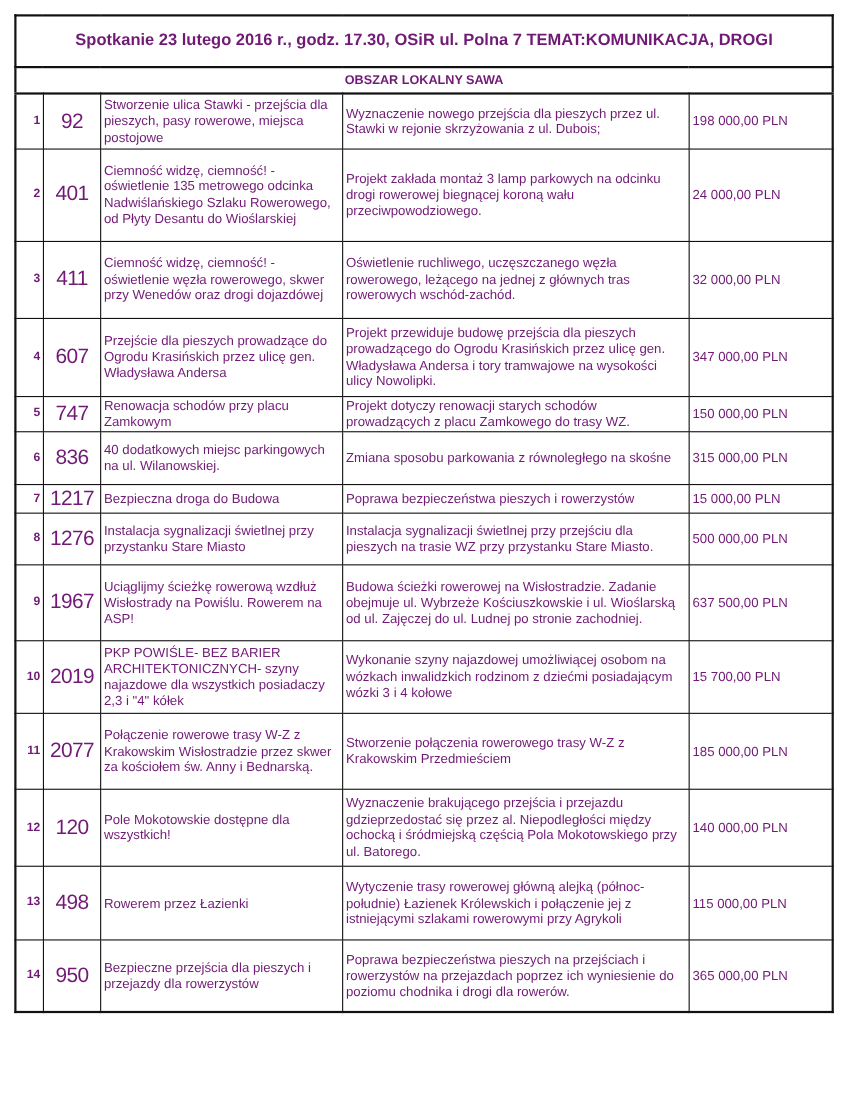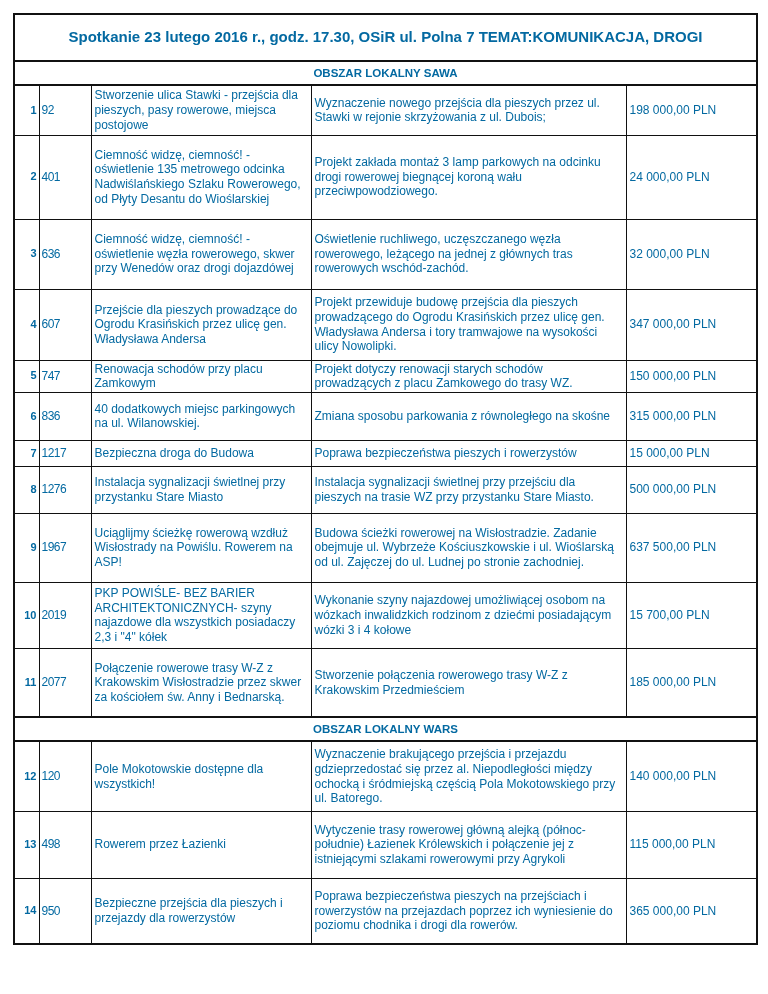--- a/index.html
+++ b/index.html
@@ -2,21 +2,21 @@
 <html><head>
 <meta charset="utf-8">
 <style>
   html, body { margin: 0; padding: 0; background: #ffffff; }
   .page {
     position: relative;
     width: 768px;
     height: 994px;
     background: #ffffff;
     font-family: "Liberation Sans", sans-serif;
-    color: #0369a1;
+    color: #701a75;
     overflow: hidden;
   }
   table.doc-table {
     position: absolute;
     left: 13px;
     top: 13px;
     width: 743px;
     border-collapse: collapse;
     table-layout: fixed;
     border: 2px solid #111111;
@@ -47,22 +47,22 @@
     height: 20px;
     padding: 1px 17px;
   }
   td.cell-no {
     text-align: right;
     font-weight: bold;
     font-size: 11px;
     padding: 1px 2px;
   }
   td.cell-id {
-    text-align: left;
-    font-size: 12px;
+    text-align: center;
+    font-size: 19px;
     padding: 1px 1px 1px 2px;
     letter-spacing: -0.5px;
   }
   td.cell-title, td.cell-desc, td.cell-cost {
     text-align: left;
   }
 </style>
 </head>
 <body>
 
@@ -91,21 +91,21 @@
         </tr>
         <tr style="height: 84px;">
           <td class="cell-no">2</td>
           <td class="cell-id">401</td>
           <td class="cell-title">Ciemność widzę, ciemność! - oświetlenie 135 metrowego odcinka Nadwiślańskiego Szlaku Rowerowego, od Płyty Desantu do Wioślarskiej</td>
           <td class="cell-desc">Projekt zakłada montaż 3 lamp parkowych na odcinku drogi rowerowej biegnącej koroną wału przeciwpowodziowego.</td>
           <td class="cell-cost">24 000,00 PLN</td>
         </tr>
         <tr style="height: 70px;">
           <td class="cell-no">3</td>
-          <td class="cell-id">636</td>
+          <td class="cell-id">411</td>
           <td class="cell-title">Ciemność widzę, ciemność! - oświetlenie węzła rowerowego, skwer przy Wenedów oraz drogi dojazdówej</td>
           <td class="cell-desc">Oświetlenie ruchliwego, uczęszczanego węzła rowerowego, leżącego na jednej z głównych tras rowerowych wschód-zachód.</td>
           <td class="cell-cost">32 000,00 PLN</td>
         </tr>
         <tr style="height: 71px;">
           <td class="cell-no">4</td>
           <td class="cell-id">607</td>
           <td class="cell-title">Przejście dla pieszych prowadzące do Ogrodu Krasińskich przez ulicę gen. Władysława Andersa</td>
           <td class="cell-desc">Projekt przewiduje budowę przejścia dla pieszych prowadzącego do Ogrodu Krasińskich przez ulicę gen. Władysława Andersa i tory tramwajowe na wysokości ulicy Nowolipki.</td>
           <td class="cell-cost">347 000,00 PLN</td>
@@ -152,23 +152,20 @@
           <td class="cell-desc">Wykonanie szyny najazdowej umożliwiącej osobom na wózkach inwalidzkich rodzinom z dziećmi posiadającym wózki 3 i 4 kołowe</td>
           <td class="cell-cost">15 700,00 PLN</td>
         </tr>
         <tr style="height: 69px;">
           <td class="cell-no">11</td>
           <td class="cell-id">2077</td>
           <td class="cell-title">Połączenie rowerowe trasy W-Z z Krakowskim Wisłostradzie przez skwer za kościołem św. Anny i Bednarską.</td>
           <td class="cell-desc">Stworzenie połączenia rowerowego trasy W-Z z Krakowskim Przedmieściem</td>
           <td class="cell-cost">185 000,00 PLN</td>
         </tr>
-        <tr class="section-row">
-          <td colspan="5">OBSZAR LOKALNY WARS</td>
-        </tr>
         <tr style="height: 70px;">
           <td class="cell-no">12</td>
           <td class="cell-id">120</td>
           <td class="cell-title">Pole Mokotowskie dostępne dla wszystkich!</td>
           <td class="cell-desc">Wyznaczenie brakującego przejścia i przejazdu gdzieprzedostać się przez al. Niepodległości między ochocką i śródmiejską częścią Pola Mokotowskiego przy ul. Batorego.</td>
           <td class="cell-cost">140 000,00 PLN</td>
         </tr>
         <tr style="height: 67px;">
           <td class="cell-no">13</td>
           <td class="cell-id">498</td>

